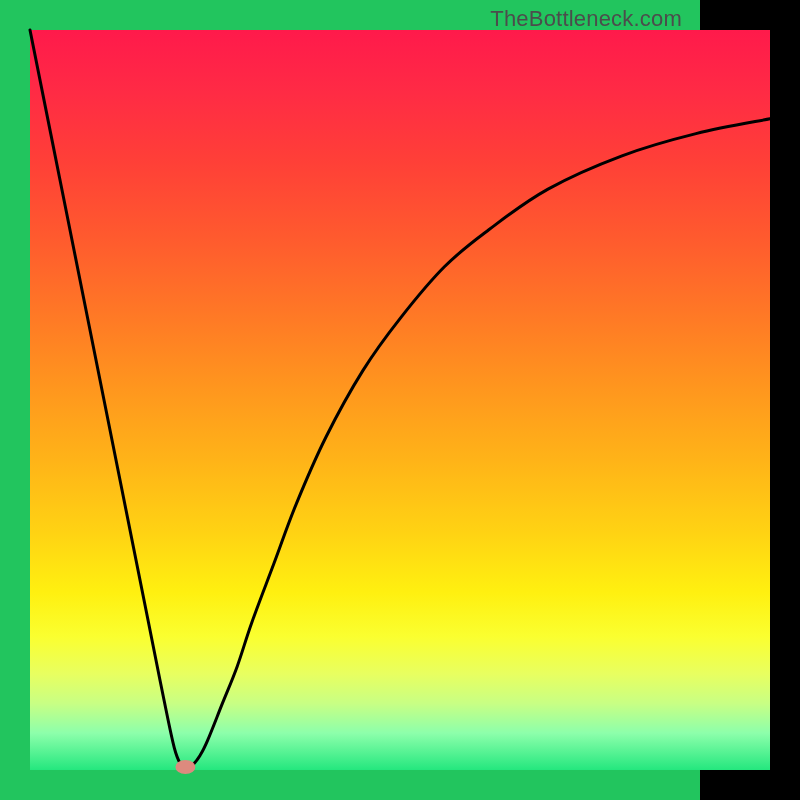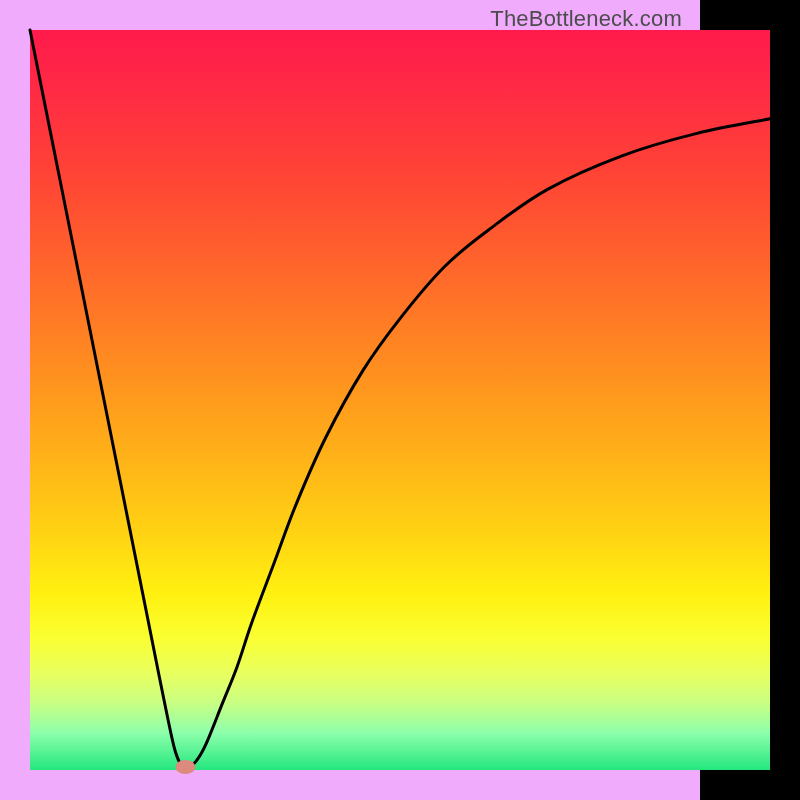--- a/index.html
+++ b/index.html
@@ -8,21 +8,21 @@
     width: 800px;
     height: 800px;
     overflow: hidden;
     background: #000;
     font-family: Arial, Helvetica, sans-serif;
   }
   .frame {
     position: relative;
     width: 700px;
     height: 800px;
-    background: #f0abfc;
+    background: #22c55e;
   }
   .plot {
     position: absolute;
     left: 30px;
     top: 30px;
     width: 740px;
     height: 740px;
     
     background: linear-gradient(
       to bottom,

